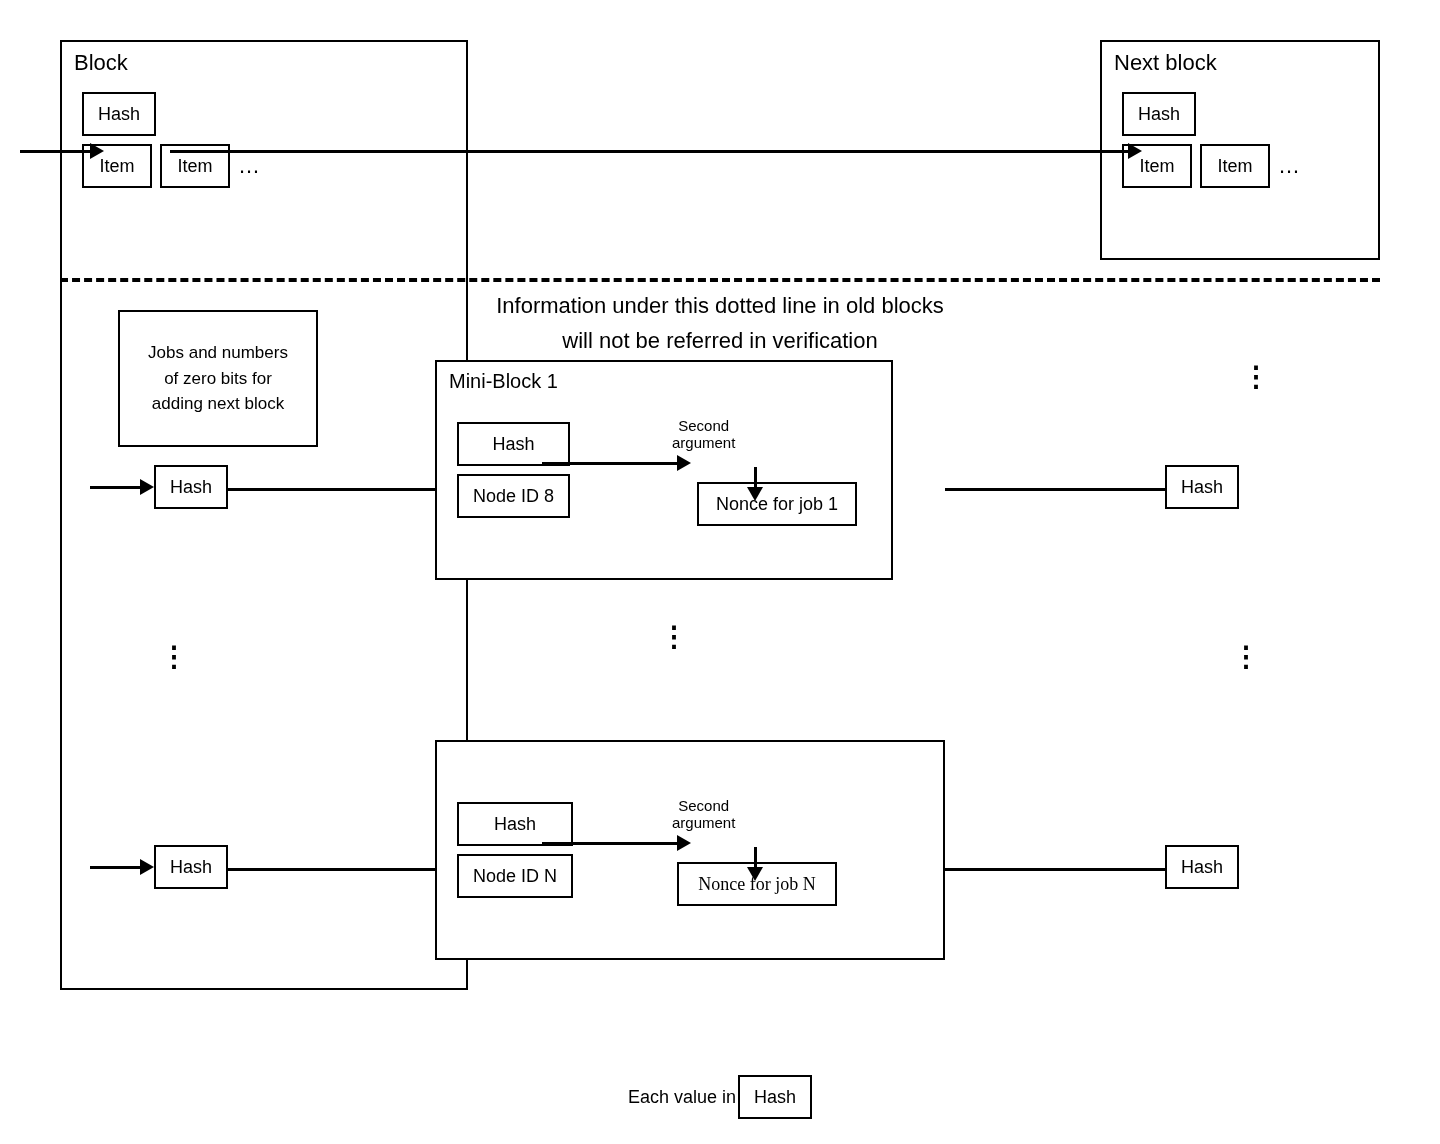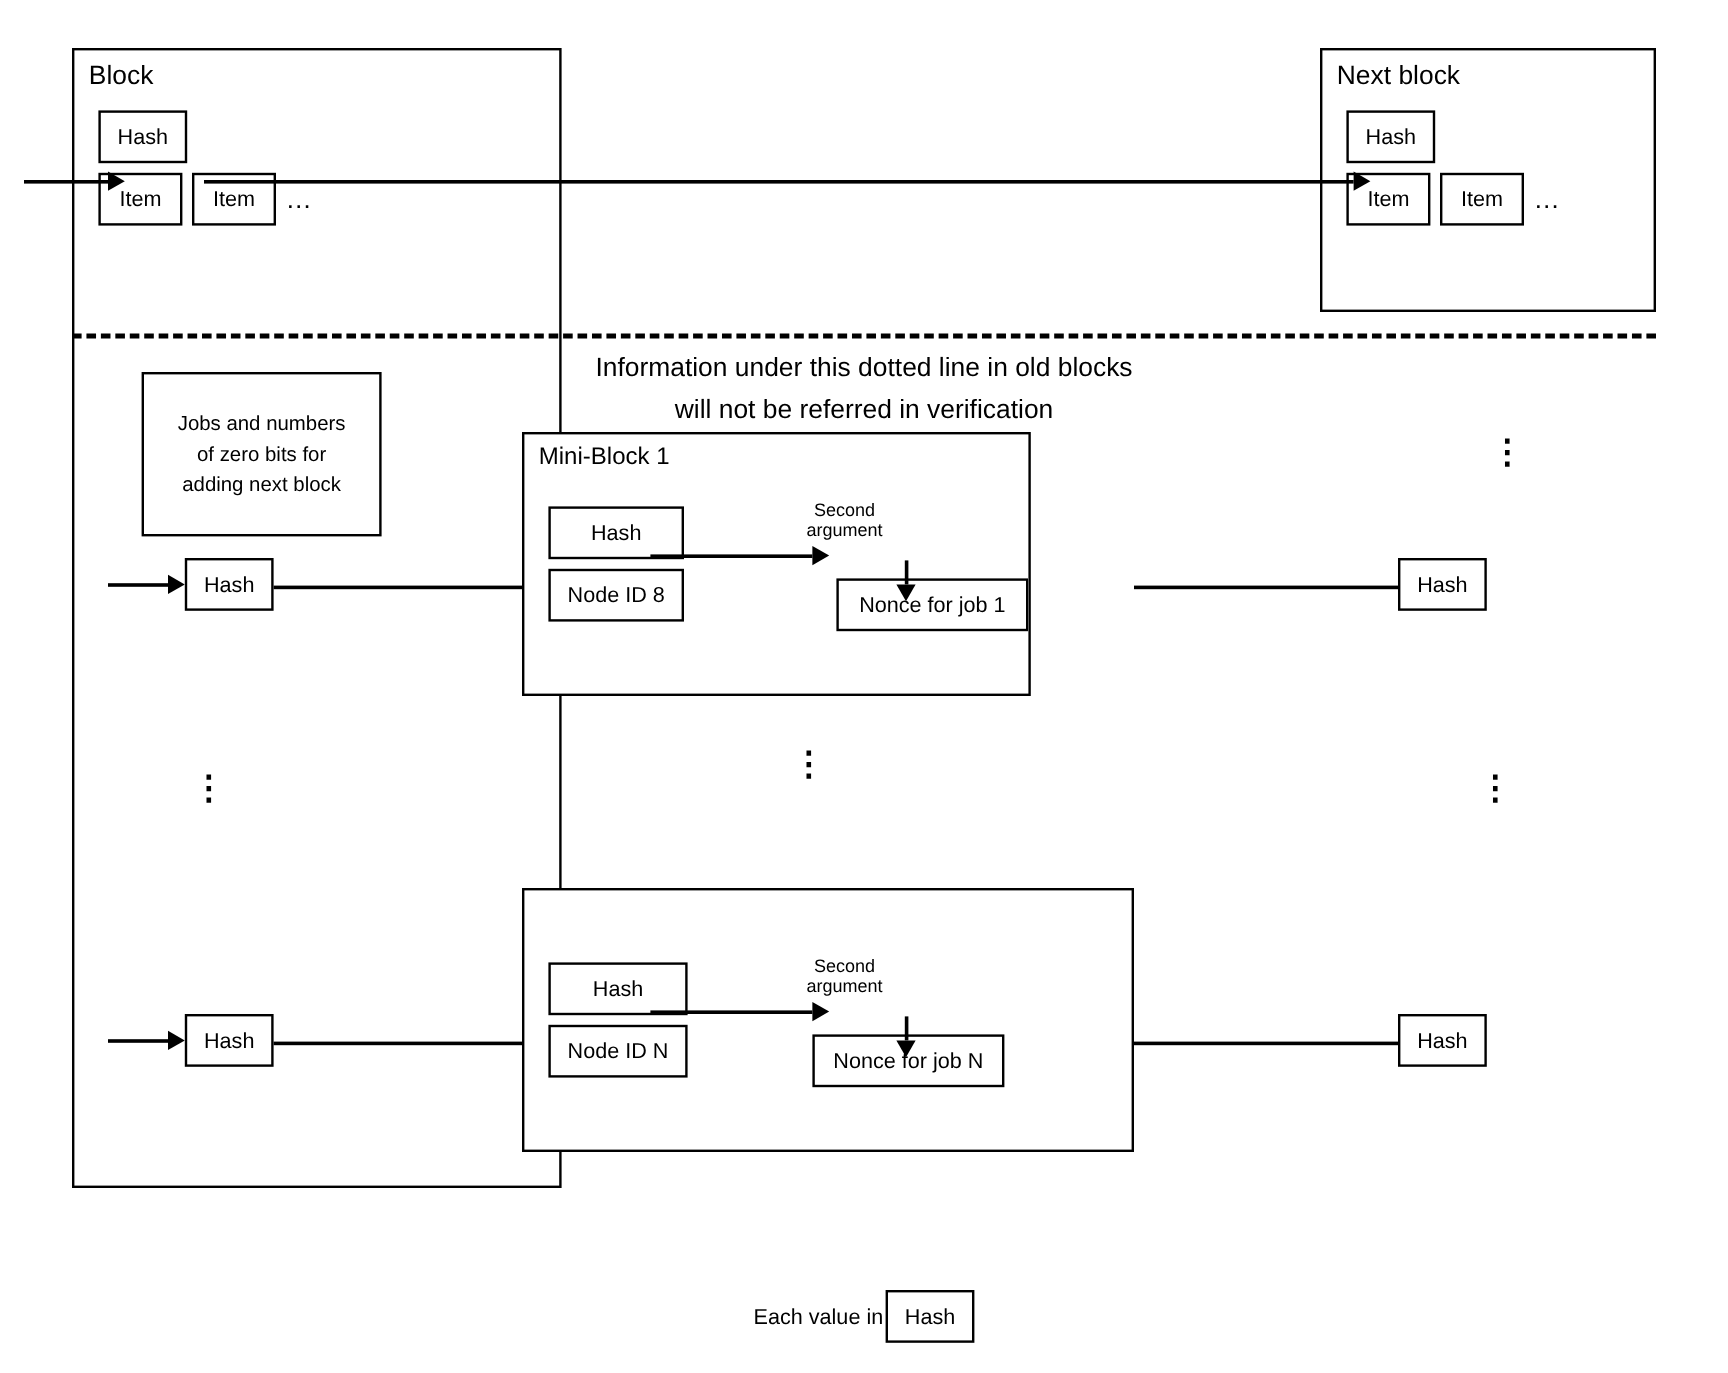--- a/index.html
+++ b/index.html
@@ -166,21 +166,21 @@
       <div class="arrow-head" style="margin-left:0;"></div>
     </div>
     <div class="small-box">Hash</div>
   </div>
 
   <div style="position:absolute; top:461px; left:168px; display:flex; align-items:center;">
     <div class="arrow-line" style="width:215px;"></div>
     <div class="arrow-head"></div>
   </div>
 
-  <div style="position:absolute; top:340px; left:375px; width:424px; height:220px; border:2px solid #000; background:#fff;">
+  <div style="position:absolute; top:340px; left:375px; width:458px; height:220px; border:2px solid #000; background:#fff;">
     <div class="mini-block-label">Mini-Block 1</div>
 
     <div style="position:absolute; top:60px; left:20px; display:flex; flex-direction:column; gap:8px;">
       <div class="small-box">Hash</div>
       <div class="small-box">Node ID 8</div>
     </div>
 
     <div style="position:absolute; top:120px; left:240px; display:flex; flex-direction:column; align-items:center; gap:4px;">
       <div class="small-box" style="min-width:160px;margin-left:20px;">Nonce for job 1</div>
     </div>
@@ -229,21 +229,21 @@
     <div class="arrow-head"></div>
   </div>
 
   <div style="position:absolute; top:720px; left:375px; width:510px; height:220px; border:2px solid #000; background:#fff;">
 
     <div style="position:absolute; top:60px; left:20px; display:flex; flex-direction:column; gap:8px;">
       <div class="small-box">Hash</div>
       <div class="small-box">Node ID N</div>
     </div>
 
-    <div style="position:absolute; top:120px; left:240px; display:flex; flex-direction:column; align-items:flex-start; gap:4px;">
+    <div style="position:absolute; top:120px; left:240px; display:flex; flex-direction:column; align-items:flex-start; gap:4px;font-family:Liberation Serif, serif;">
       <div class="small-box" style="min-width:160px;">Nonce for job N</div>
     </div>
 
     <div style="position:absolute; top:55px; left:235px; font-size:15px; text-align:center;">
       <span style="white-space:pre-line;">Second
 argument</span>
     </div>
 
     <div style="position:absolute; top:105px; left:310px; display:flex; flex-direction:column; align-items:center;">
       <div style="width:3px; height:20px; background:#000;"></div>

